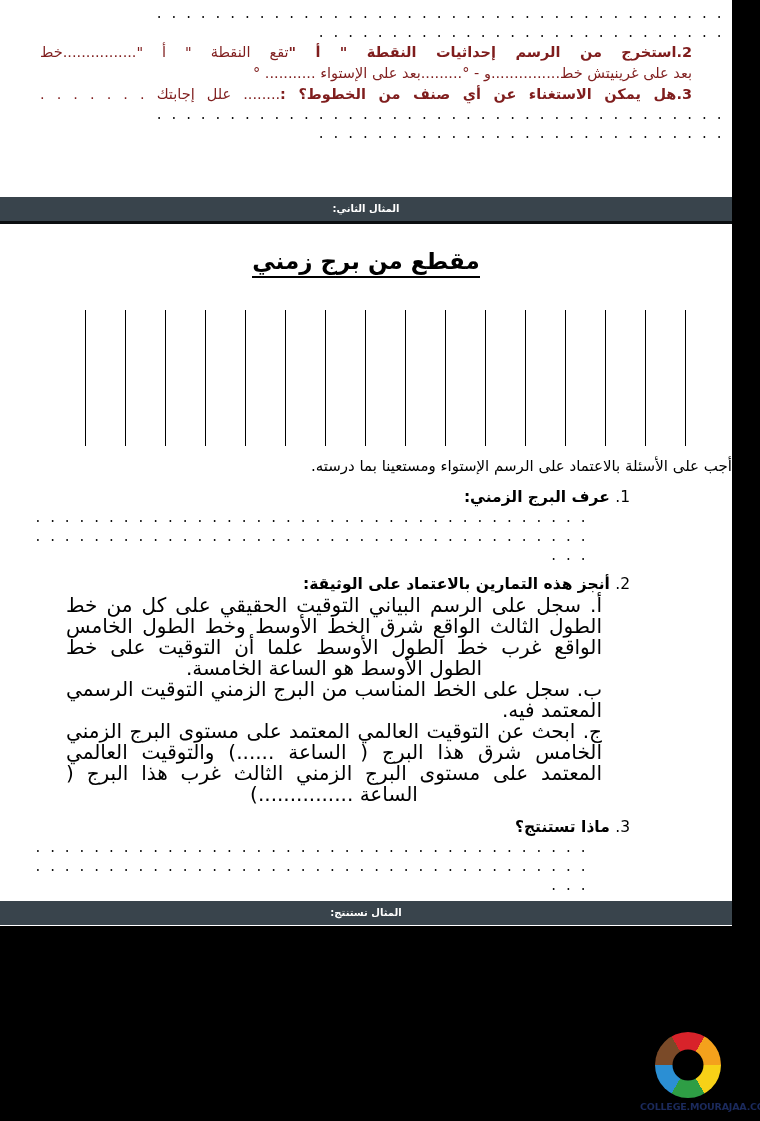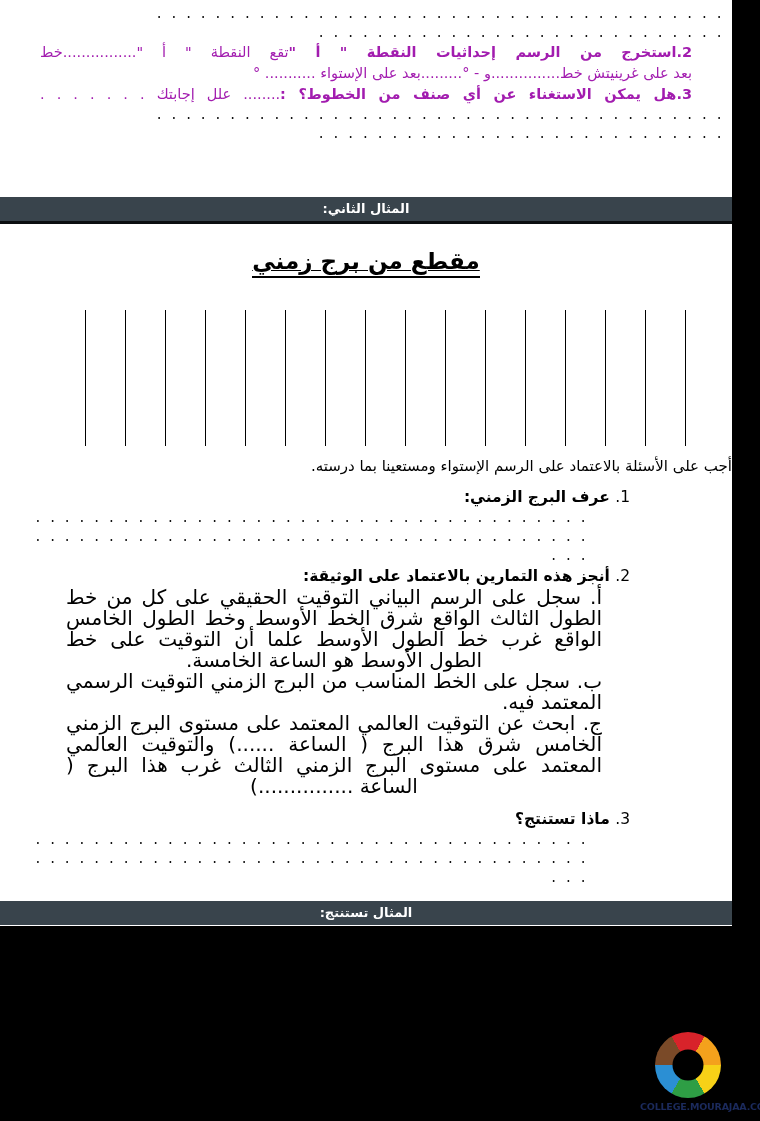--- a/index.html
+++ b/index.html
@@ -64,42 +64,42 @@
     top: 4px;
     width: 732px;
   }
 
   .q-line {
     direction: rtl;
     text-align: justify;
     text-align-last: justify;
     font-size: 14.5px;
     line-height: 21px;
-    color: #a21caf;
+    color: #7f1d1d;
     padding: 0 40px 0 40px;
   }
   .q-line.nofill {
     text-align-last: right;
   }
   .q-line b, .bold {
     font-weight: bold;
   }
 
   .num {
     font-weight: bold;
   }
 
   
   .section-bar {
     position: absolute;
     left: 0;
     width: 732px;
     background: #39444c;
     color: #ffffff;
-    font-size: 13px;
+    font-size: 10px;
     font-weight: bold;
     text-align: center;
     line-height: 24px;
     height: 24px;
     direction: rtl;
   }
   .bar-shadow {
     position: absolute;
     left: 0;
     width: 732px;
@@ -108,21 +108,20 @@
   }
 
   
   .doc-title {
     position: absolute;
     left: 0;
     top: 248px;
     width: 732px;
     text-align: center;
     direction: rtl;
-    text-decoration: underline;
   }
   .doc-title span {
     font-size: 23px;
     font-weight: bold;
     color: #000000;
     border-bottom: 2px solid #000000;
     padding-bottom: 2px;
   }
 
   
@@ -297,21 +296,21 @@
     <div class="li">
       <div class="li-head">
         <span class="li-marker">1.</span>
         <span>عرف البرج الزمني:</span>
       </div>
       <div class="dots-line dots-body">. . . . . . . . . . . . . . . . . . . . . . . . . . . . . . . . . . . . . . .</div>
       <div class="dots-line dots-body">. . . . . . . . . . . . . . . . . . . . . . . . . . . . . . . . . . . . . . .</div>
       <div class="dots-line dots-body">. . .</div>
     </div>
 
-    <div class="li" style="margin-top:0">
+    <div class="li" style="margin-top:8px">
       <div class="li-head">
         <span class="li-marker">2.</span>
         <span>أنجز هذه التمارين بالاعتماد على الوثيقة:</span>
       </div>
       <div class="sub">أ. سجل على الرسم البياني التوقيت الحقيقي على كل من خط الطول الثالث الواقع شرق الخط الأوسط وخط الطول الخامس الواقع غرب خط الطول الأوسط علما أن التوقيت على خط الطول الأوسط هو الساعة الخامسة.</div>
       <div class="sub left-last">ب. سجل على الخط المناسب من البرج الزمني التوقيت الرسمي المعتمد فيه.</div>
       <div class="sub">ج. ابحث عن التوقيت العالمي المعتمد على مستوى البرج الزمني الخامس شرق هذا البرج ( الساعة ......) والتوقيت العالمي المعتمد على مستوى البرج الزمني الثالث غرب هذا البرج ( الساعة ...............)</div>
     </div>
 
     <div class="li" style="margin-top:11px">

